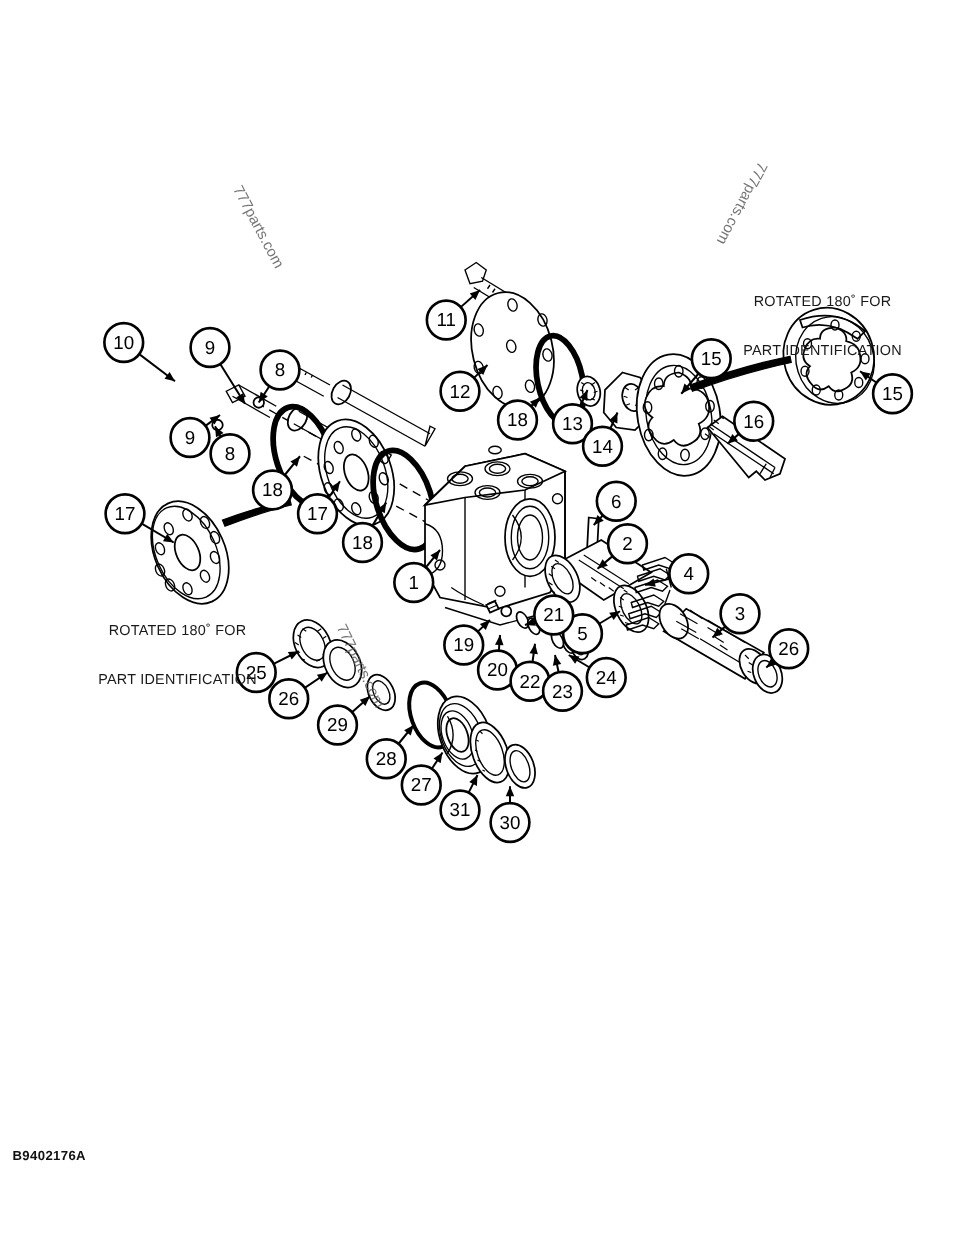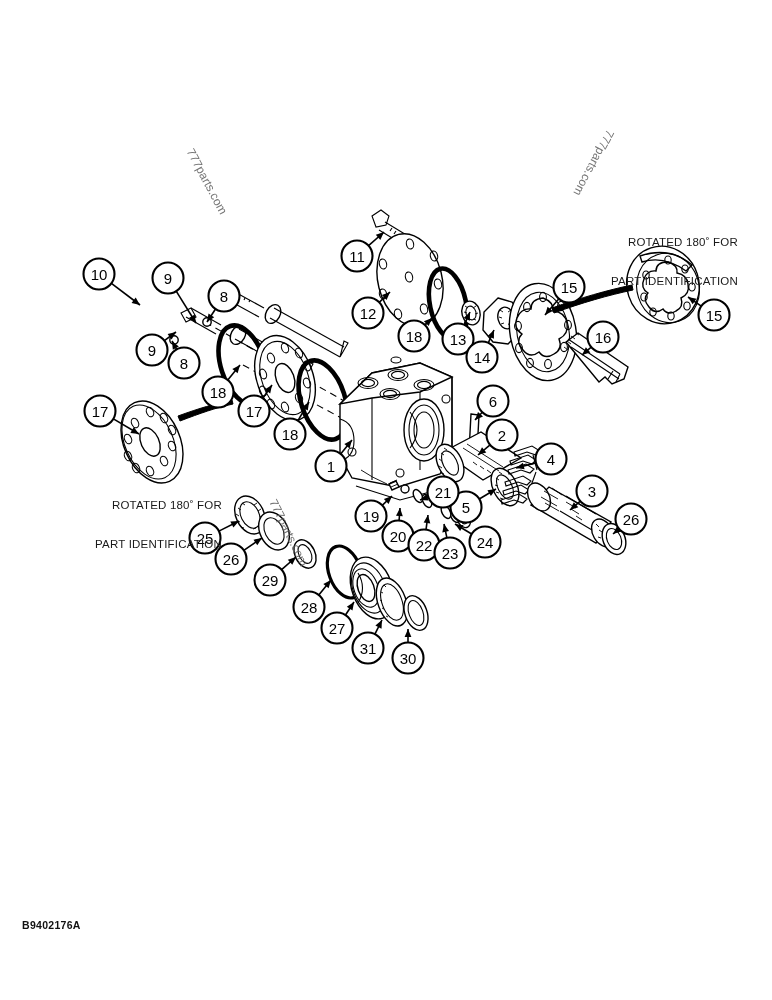--- a/index.html
+++ b/index.html
@@ -1,20 +1,20 @@
 <!DOCTYPE html>
 <html><head>
 <meta charset="utf-8">
 <style>
   html,body{margin:0;padding:0;background:#ffffff;}
   body{width:772px;height:1000px;font-family:"Liberation Sans",sans-serif;overflow:hidden;}
   #sheet{position:relative;width:772px;height:1000px;background:#fff;}
   svg#art{position:absolute;left:0;top:0;width:772px;height:1000px;}
   .lbl{position:absolute;font-family:"Liberation Sans",sans-serif;color:#1a1a1a;white-space:pre;}
-  .rotnote{font-size:11.5px;line-height:13px;text-align:right;letter-spacing:.2px;}
+  .rotnote{font-size:11.5px;line-height:13px;text-align:center;letter-spacing:.2px;}
   .figcode{font-size:10.5px;letter-spacing:.3px;font-weight:bold;color:#111;}
   .wm{position:absolute;font-size:12px;color:#5d5d5d;font-family:"Liberation Sans",sans-serif;white-space:nowrap;opacity:.85;}
   .cal text{font-family:"Liberation Sans",sans-serif;font-size:15px;font-weight:normal;fill:#000;text-anchor:middle;dominant-baseline:central;}
   .cal circle{fill:#fff;stroke:#000;stroke-width:2.1;}
   .thin{stroke:#000;stroke-width:1.1;fill:none;}
   .hair{stroke:#000;stroke-width:.9;fill:none;}
   .dsh{stroke:#000;stroke-width:1.1;fill:none;stroke-dasharray:7 5;}
   .fillw{fill:#fff;stroke:#000;stroke-width:1.4;}
   .fillk{fill:#000;stroke:#000;stroke-width:1;}
   .oring{fill:none;stroke:#000;stroke-width:4.6;}
@@ -556,21 +556,21 @@
 
   <div class="lbl rotnote" style="left:62px;top:473px;width:160px;">
     <div>ROTATED 180˚ FOR</div>
     <div>PART IDENTIFICATION</div>
   </div>
   <div class="lbl rotnote" style="left:578px;top:210px;width:160px;">
     <div>ROTATED 180˚ FOR</div>
     <div>PART IDENTIFICATION</div>
   </div>
 
-  <div class="lbl figcode" style="left:22px;top:919px;">B9402176A</div>
+  <div class="lbl figcode" style="left:10px;top:919px;">B9402176A</div>
 
   <div id="watermark-layer">
       <div class="wm" style="left: 196px; top: 146px; transform: rotate(62deg); transform-origin: left top;">777parts.com</div>
       <div class="wm" style="left: 617px; top: 134px; transform: rotate(118deg); transform-origin: left top;">777parts.com</div>
       <div class="wm" style="left: 279px; top: 497px; transform: rotate(64deg); transform-origin: left top;">777parts.com</div>
     </div>
 
 </div>
 
 </body></html>

